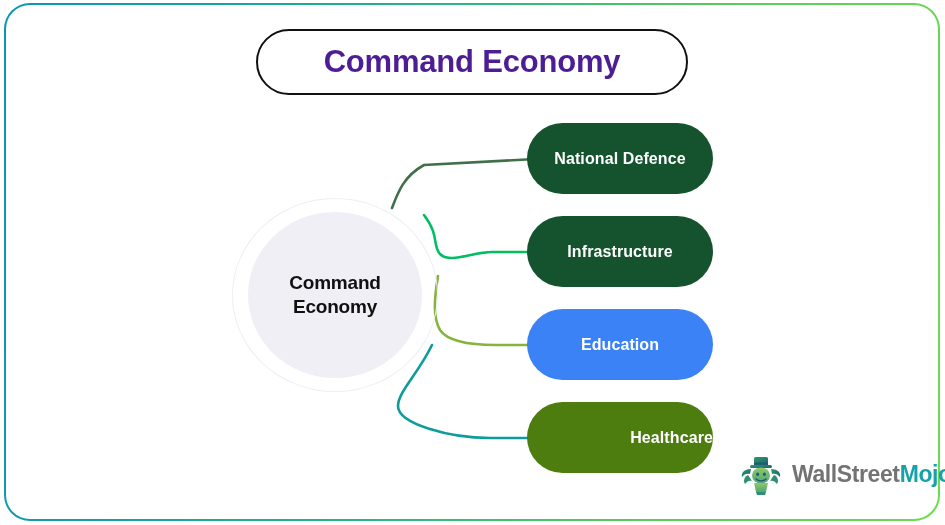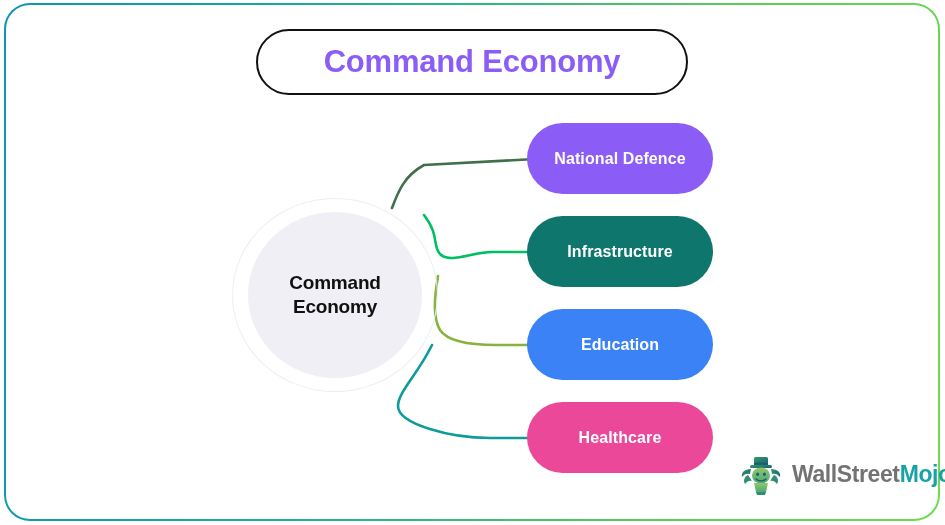--- a/index.html
+++ b/index.html
@@ -46,21 +46,21 @@
     border-radius: 34px;
     background: #ffffff;
     display: flex;
     align-items: center;
     justify-content: center;
     box-sizing: border-box;
   }
   .title-text {
     font-size: 31px;
     font-weight: 700;
-    color: #8b5cf6;
+    color: #4c1d95;
     letter-spacing: -0.2px;
     white-space: nowrap;
   }
   
   .hub {
     position: absolute;
     left: 232px;
     top: 198px;
     width: 206px;
     height: 194px;
@@ -179,30 +179,30 @@
 
   <div class="hub">
     <div class="hub-outer-ring"></div>
     <div class="hub-core" style="background: rgb(240, 239, 245);"></div>
     <div class="hub-label">
       <span>Command</span>
       <span>Economy</span>
     </div>
   </div>
 
-  <div class="node" id="node-0" style="background: #8b5cf6;">
+  <div class="node" id="node-0" style="background: #14532d;">
     <span class="node-label">National Defence</span>
   </div>
-  <div class="node" id="node-1" style="background: #0f766e;">
+  <div class="node" id="node-1" style="background: #14532d;">
     <span class="node-label">Infrastructure</span>
   </div>
   <div class="node" id="node-2" style="background: #3b82f6;">
     <span class="node-label">Education</span>
   </div>
-  <div class="node" id="node-3" style="background: #ec4899;">
+  <div class="node" id="node-3" style="background: #4d7c0f; justify-content: flex-end;">
     <span class="node-label">Healthcare</span>
   </div>
 
   <div class="brand">
     <svg class="brand-mark" viewBox="0 0 44 44">
       <defs>
         <linearGradient id="gmark" x1="0" y1="0" x2="1" y2="1">
           <stop offset="0" stop-color="#2f9c6a"></stop>
           <stop offset="1" stop-color="#1d5f72"></stop>
         </linearGradient>

